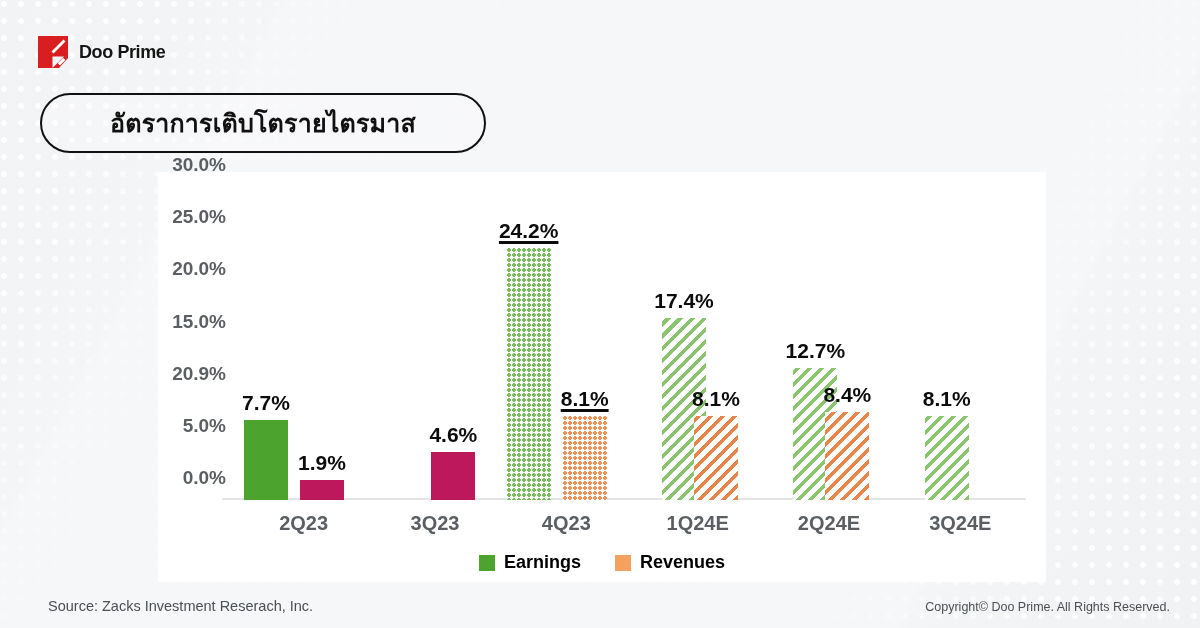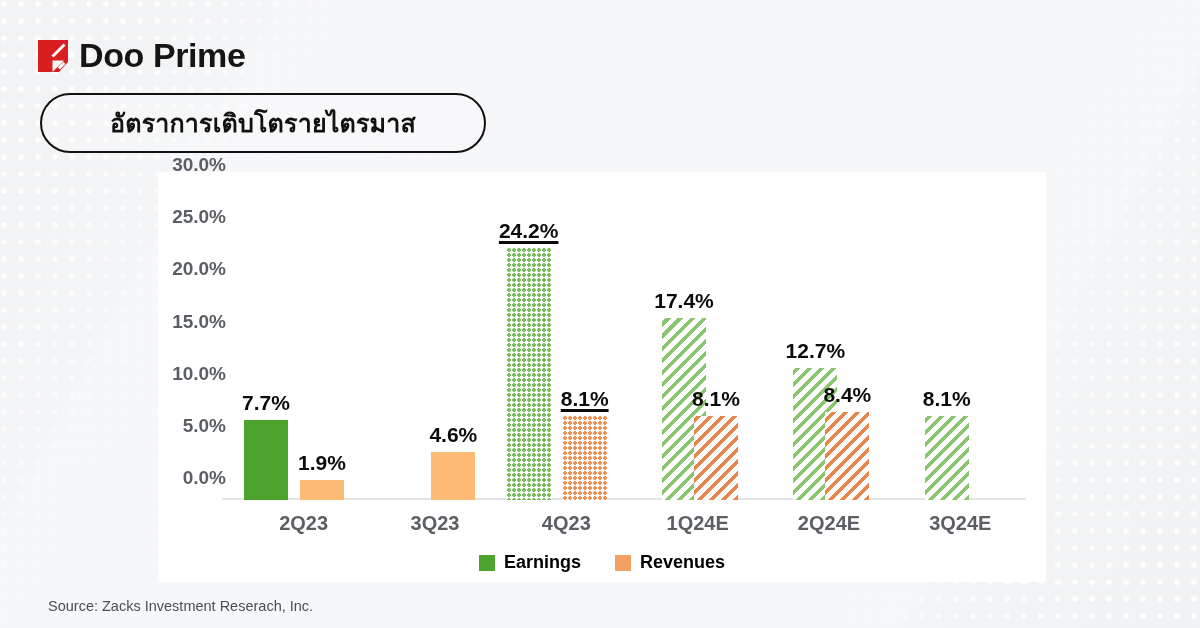--- a/index.html
+++ b/index.html
@@ -53,21 +53,21 @@
   #brand {
     position: absolute;
     left: 38px;
     top: 36px;
     display: flex;
     align-items: center;
     gap: 11px;
   }
   #brand-mark { width: 30px; height: 32px; display: block; }
   #brand-name {
-    font-size: 34px;
+    font-size: 18px;
     font-weight: bold;
     letter-spacing: -0.4px;
     color: #151515;
     white-space: nowrap;
   }
 
   #title-pill {
     position: absolute;
     left: 40px;
     top: 93px;
@@ -147,21 +147,21 @@
   }
   .bar {
     position: absolute;
     bottom: 0;
     width: 44px;
   }
   .bar.left  { left: 6px; }
   .bar.right { left: 62px; }
 
   .fill-solid-green  { background: #4ca32e; }
-  .fill-solid-orange { background: #fdba74; }
+  .fill-solid-orange { background: #be185d; }
 
   .fill-dots-green {
     background-color: #ffffff;
     background-image: radial-gradient(circle at 2px 2px, #79bd5e 1.6px, rgba(255,255,255,0) 1.9px);
     background-size: 5px 5px;
   }
   .fill-dots-orange {
     background-color: #ffffff;
     background-image: radial-gradient(circle at 2px 2px, #ef9257 1.6px, rgba(255,255,255,0) 1.9px);
     background-size: 5px 5px;
@@ -258,21 +258,21 @@
   <div id="title-pill">
     <div id="title-text">อัตราการเติบโตรายไตรมาส</div>
   </div>
 
   <div id="chart-panel">
     <div id="plot">
       <div id="axis-line"></div>
       <div id="yticks">
           <div class="ytick" style="bottom: 0%;">0.0%</div>
           <div class="ytick" style="bottom: 16.6667%;">5.0%</div>
-          <div class="ytick" style="bottom: 33.3333%;">10.0%</div>
+          <div class="ytick" style="bottom: 33.3333%;">20.9%</div>
           <div class="ytick" style="bottom: 50%;">15.0%</div>
           <div class="ytick" style="bottom: 66.6667%;">20.0%</div>
           <div class="ytick" style="bottom: 83.3333%;">25.0%</div>
           <div class="ytick" style="bottom: 100%;">30.0%</div>
         </div>
       <div id="groups">
           <div class="group" style="left: 0px; width: 131.333px;">
             <div class="bar left fill-solid-green" style="height: 25.6667%;">
               <div class="bar-value">7.7%</div>
             </div>
@@ -328,13 +328,14 @@
           <span class="legend-label">Earnings</span>
         </div>
         <div class="legend-item">
           <span class="legend-swatch" style="background: rgb(244, 160, 94);"></span>
           <span class="legend-label">Revenues</span>
         </div>
       </div>
   </div>
 
   <div id="source-note">Source: Zacks Investment Reserach, Inc.</div>
+  <div id="copyright">Copyright© Doo Prime. All Rights Reserved.</div>
 </div>
 
 </body></html>

